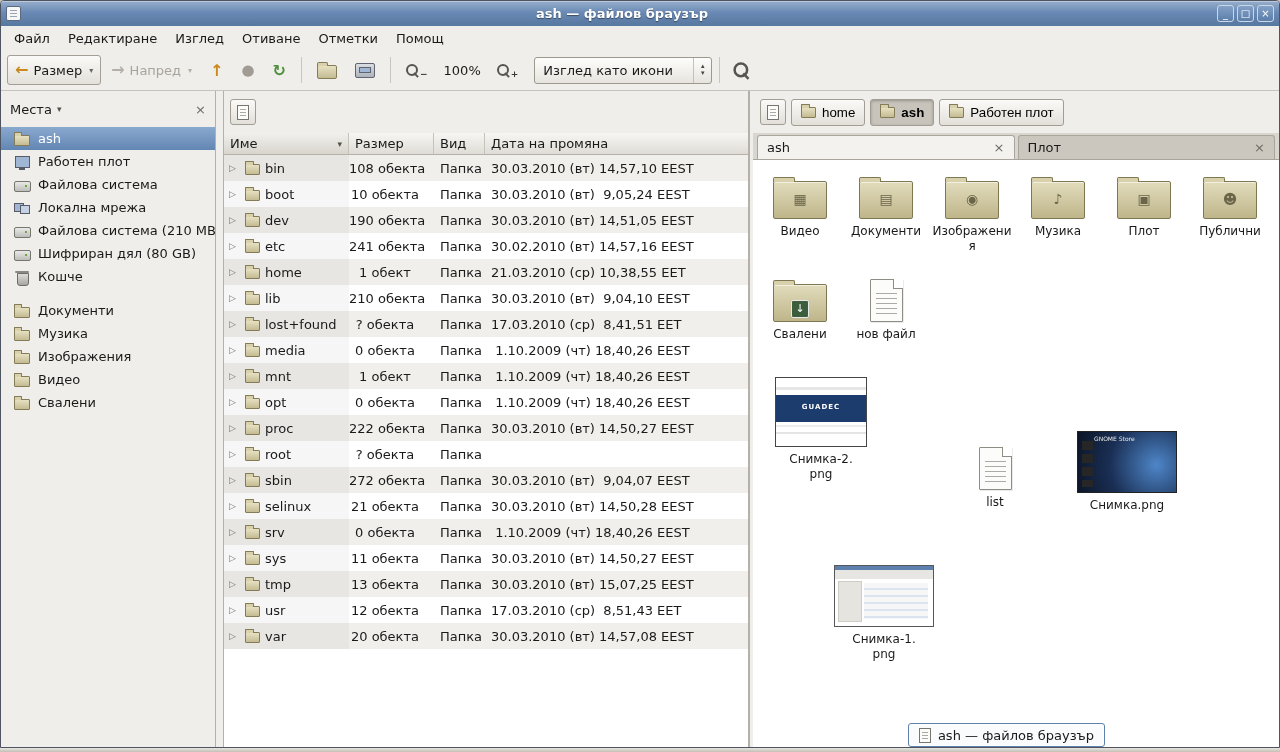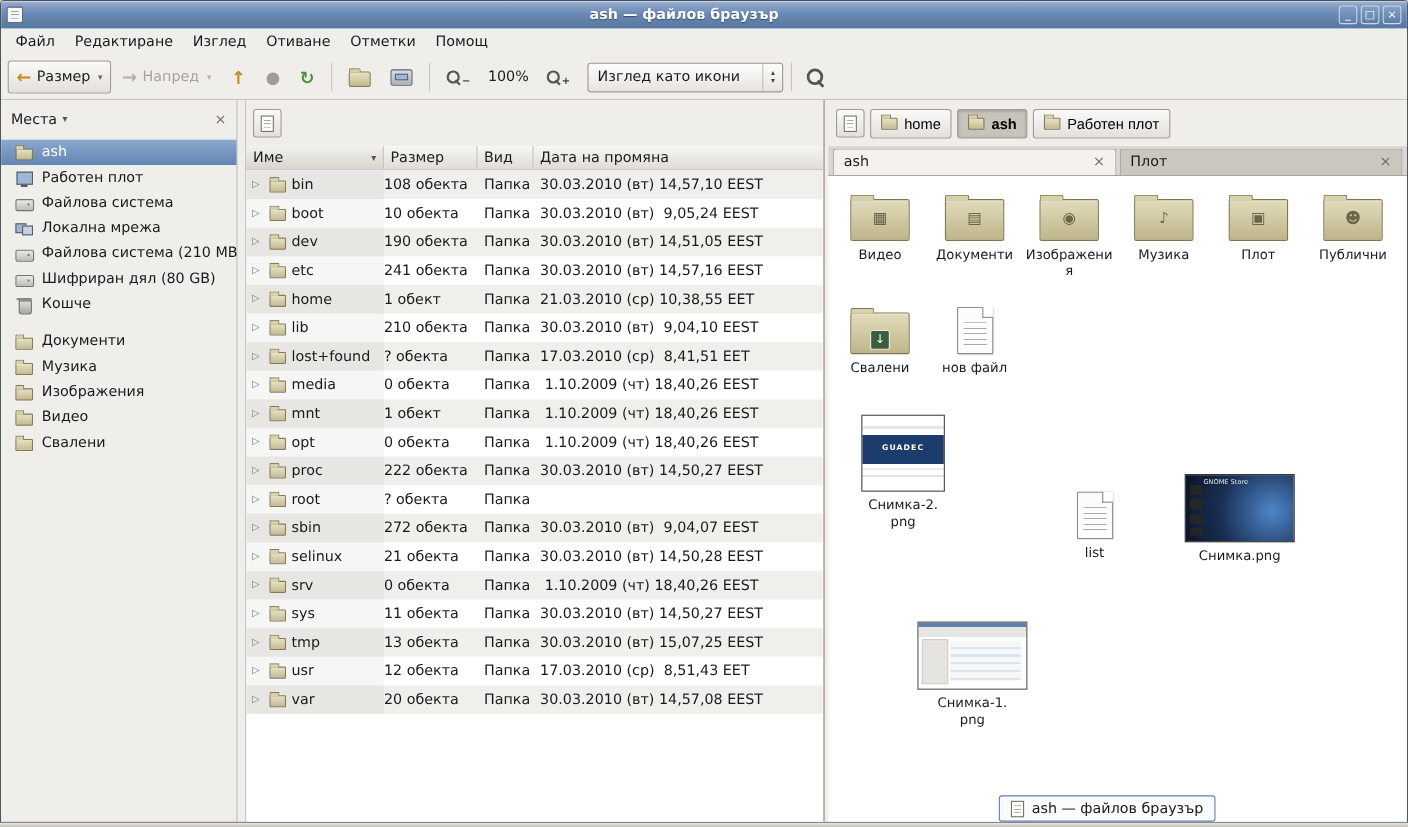--- a/index.html
+++ b/index.html
@@ -87,21 +87,21 @@
   .th.c-type{width:51px}
   .th.c-date{flex:1;border-right:none}
   .th .lab{flex:1}
   .sort-arrow{font-size:9px;color:#55524C}
 
   .tree-body{flex:1;overflow:hidden;background:#fff}
   .tree-row{display:flex;height:26px;align-items:center}
   .tree-body .tree-row:nth-of-type(odd){background:#F1EFEC}
   .cell{white-space:pre;overflow:hidden}
   .cell.c-name{width:125px;align-self:stretch;display:flex;align-items:center;gap:5px;padding-left:5px;background:rgba(0,0,0,.035)}
-  .cell.c-size{width:85px;text-align:left;padding-right:13px}
+  .cell.c-size{width:85px;text-align:center;padding-right:13px}
   .cell.c-type{width:51px;padding-left:6px}
   .cell.c-date{flex:1;padding-left:6px}
   .expander{width:11px;font-size:9px;color:#77756F;flex:none}
   .mfolder{position:relative;width:15px;height:11px;flex:none;margin-top:2px;background:linear-gradient(#E7E1C2,#C4BB92);border:1px solid #837C57;border-radius:1px}
   .mfolder::before{content:"";position:absolute;left:-1px;top:-4px;width:7px;height:3px;background:#D8D1AC;border:1px solid #837C57;border-bottom:none;border-radius:1px 1px 0 0}
 
   
   .rightpane{flex:1;display:flex;flex-direction:column;background:#EFEEEA;min-width:0}
   .pathbar{height:42px;flex:none;display:flex;align-items:center;gap:5px;padding:0 7px}
   .path-btn{height:27px;display:flex;align-items:center;gap:6px;padding:0 9px;border:1px solid #A19D93;border-radius:3px;background:linear-gradient(#FBFAF8,#E3E0DA);white-space:nowrap}
@@ -131,21 +131,21 @@
   .bicon.file::after{content:"";position:absolute;left:5px;right:5px;top:13px;height:22px;background:repeating-linear-gradient(#ACAAA4 0 1px,transparent 1px 5px)}
 
   .placed{position:absolute;display:flex;flex-direction:column;align-items:center;gap:5px}
   .pos-a{left:14px;top:216px;width:108px}
   .pos-b{left:210px;top:286px;width:64px}
   .pos-c{left:318px;top:270px;width:112px}
   .pos-d{left:76px;top:404px;width:110px}
   .pos-a .ilabel,.pos-d .ilabel{width:70px;word-break:break-all}
   .cap{display:block}
 
-  .bicon.thumb-guadec{width:76px;height:70px;border:1px solid #44464A;background:linear-gradient(#fff 0 9px,#E6E6E6 9px 12px,#fff 12px 17px,#1D3C6E 17px 44px,#fff 44px 47px,#EDEDED 47px 49px,#fff 49px 54px,#E4E4E4 54px 56px,#fff 56px)}
+  .bicon.thumb-guadec{width:92px;height:70px;border:1px solid #44464A;background:linear-gradient(#fff 0 9px,#E6E6E6 9px 12px,#fff 12px 17px,#1D3C6E 17px 44px,#fff 44px 47px,#EDEDED 47px 49px,#fff 49px 54px,#E4E4E4 54px 56px,#fff 56px)}
   .thumb-guadec .cap{position:absolute;left:0;right:0;top:25px;text-align:center;color:#fff;font-size:7px;font-weight:bold;letter-spacing:1px}
   .bicon.thumb-store{width:100px;height:62px;border:1px solid #222;background:radial-gradient(circle at 80% 55%,#4E86C8,#1A2F55 55%,#0B1426)}
   .thumb-store .cap{position:absolute;left:16px;top:3px;color:#E8E8E8;font-size:6px;white-space:nowrap}
   .bicon.thumb-store::before{content:"";position:absolute;left:4px;top:9px;width:11px;height:46px;background:repeating-linear-gradient(#262626 0 9px,transparent 9px 13px)}
   .bicon.thumb-shot{width:100px;height:62px;border:1px solid #55575B;background:linear-gradient(#5E80AD 0 4px,#E8E6E2 4px 13px,#fff 13px)}
   .bicon.thumb-shot::before{content:"";position:absolute;left:3px;top:15px;width:22px;bottom:4px;background:#E6E4DF;border:1px solid #CFCCC6}
   .bicon.thumb-shot::after{content:"";position:absolute;left:29px;right:5px;top:17px;height:36px;background:repeating-linear-gradient(#F7F7F7 0 5px,#DCE4F0 5px 7px)}
 
   
   .statusbar{height:25px;flex:none;display:flex;align-items:center;padding-left:228px;background:#EFEEEA;border-top:1px solid #B9B5AD;white-space:nowrap}
@@ -354,21 +354,21 @@
             </div>
 
             <div class="tree-row">
               <span class="cell c-name">
                 <span class="expander">▷</span>
                 <span class="mfolder"></span>
                 <span>etc</span>
               </span>
               <span class="cell c-size">241 обекта</span>
               <span class="cell c-type">Папка</span>
-              <span class="cell c-date">30.03.2010 (вт) 14,57,16 EEST</span>
+              <span class="cell c-date">30.02.2010 (вт) 14,57,16 EEST</span>
             </div>
 
             <div class="tree-row">
               <span class="cell c-name">
                 <span class="expander">▷</span>
                 <span class="mfolder"></span>
                 <span>home</span>
               </span>
               <span class="cell c-size">1 обект</span>
               <span class="cell c-type">Папка</span>

